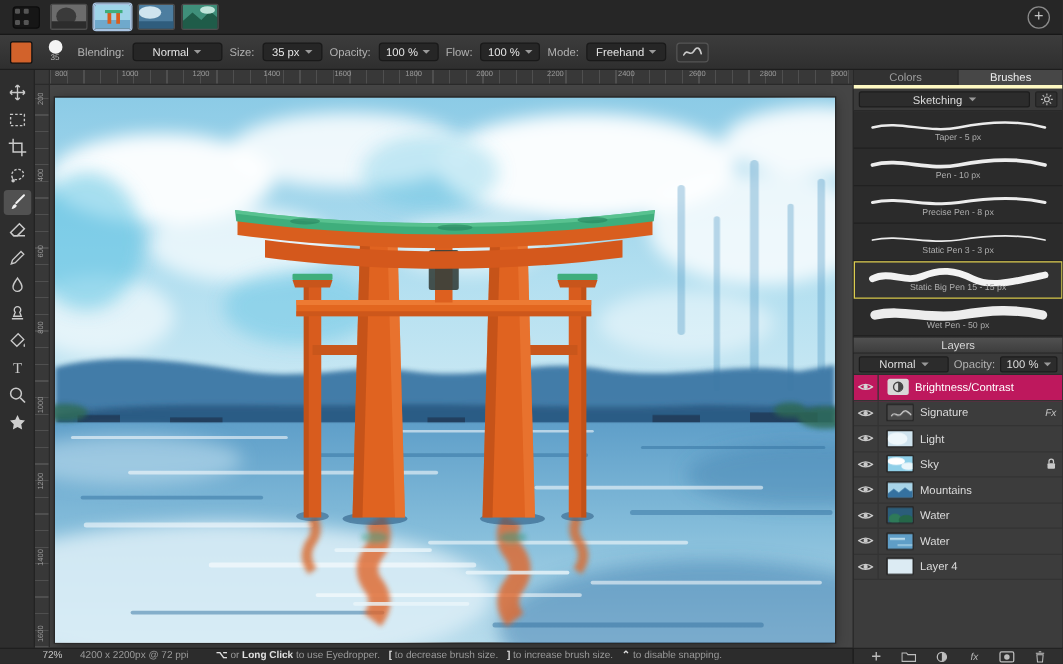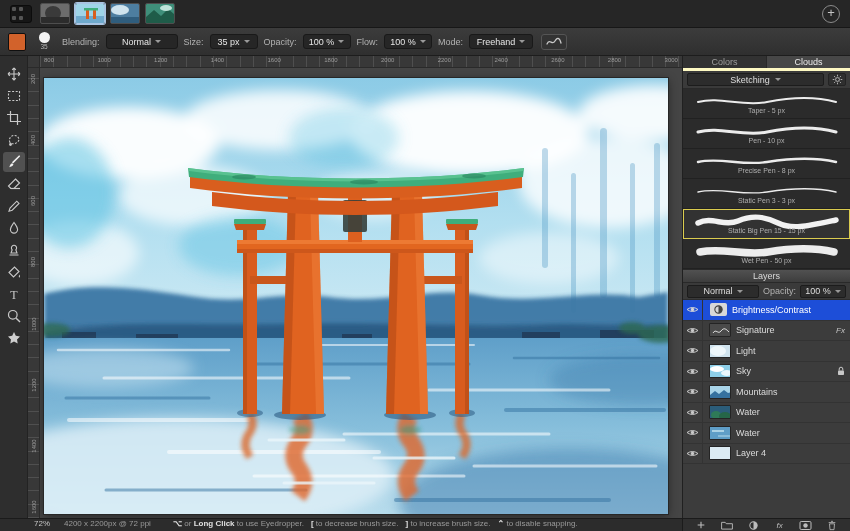--- a/index.html
+++ b/index.html
@@ -57,21 +57,21 @@
   .brush-row.sel{outline:1px solid #dbcc4f;outline-offset:-1px;background:#323232}
   .brush-name{font-size:7px;color:#aeaeae;margin-top:-2px;line-height:8px}
   .layers-title{height:14px;background:linear-gradient(#515151,#3d3d3d);border-top:1px solid #292929;border-bottom:1px solid #292929;display:grid;place-items:center;font-size:9px;color:#d8d8d8}
   .blendrow{height:17px;display:flex;align-items:center;gap:4px;padding:0 4px;border-bottom:1px solid #2d2d2d;background:#3a3a3a}
   .blendsel{width:72px;height:13px;background:#2c2c2c;border:1px solid #1c1c1c;border-radius:2px;display:flex;align-items:center;justify-content:center;color:#dedede}
   .blendsel .car,.opbox .car{width:0;height:0;border-left:3px solid transparent;border-right:3px solid transparent;border-top:3.5px solid #999;margin-left:4px}
   .oplabel{color:#b2b2b2;margin-left:auto}
   .opbox{width:46px;height:13px;background:#2c2c2c;border:1px solid #1c1c1c;border-radius:2px;display:flex;align-items:center;justify-content:center;color:#dedede}
   .layerlist{flex:1;background:#3c3c3c;overflow:hidden}
   .layer-row{height:20.5px;display:flex;align-items:center;border-bottom:1px solid #333;padding-right:5px}
-  .layer-row.sel{background:#1d4ed8}
+  .layer-row.sel{background:#be185d}
   .eyecell{width:20px;height:100%;display:grid;place-items:center;border-right:1px solid #333;flex:none}
   .disc{width:0;height:0;border-left:4px solid #b5b5b5;border-top:3px solid transparent;border-bottom:3px solid transparent;margin-left:5px;flex:none}
   .lthumb{width:22px;height:14px;border:1px solid #242424;border-radius:1px;margin:0 5px 0 6px;flex:none;overflow:hidden;position:relative}
   .lthumb svg{display:block}
   .adjthumb{width:17px;height:13px;border-radius:2px;background:#d8d8d8;margin:0 5px 0 7px;flex:none;display:grid;place-items:center}
   .fthumb{margin:0 4px 0 3px;flex:none;display:grid;place-items:center}
   .lname{font-size:9px;color:#dcdcdc;flex:1;white-space:nowrap;overflow:hidden}
   .layer-row.sel .lname{color:#fff}
   .lbadge{font-size:8px;color:#c6c6c6;font-style:italic}
 
@@ -408,21 +408,21 @@
           <line x1="225" y1="362" x2="300" y2="362" stroke-width="3"></line>
             <line x1="330" y1="380" x2="410" y2="380" stroke-width="3"></line>
             <line x1="240" y1="405" x2="330" y2="405" stroke-width="3"></line>
         </g>
       </svg>
     </div>
 
     <div class="rightpanel">
       <div class="tabs">
         <div class="tab">Colors</div>
-        <div class="tab active">Clouds</div>
+        <div class="tab active">Brushes</div>
       </div>
       <div class="catrow">
         <div class="catsel">
             <span>Sketching</span>
             <span class="car"></span>
           </div>
         <div class="gear">
           <svg width="11" height="11" viewBox="0 0 12 12">
               <circle cx="6" cy="6" r="2.1" fill="none" stroke="#b9b9b9" stroke-width="1"></circle>
               <g stroke="#b9b9b9" stroke-width="1">

